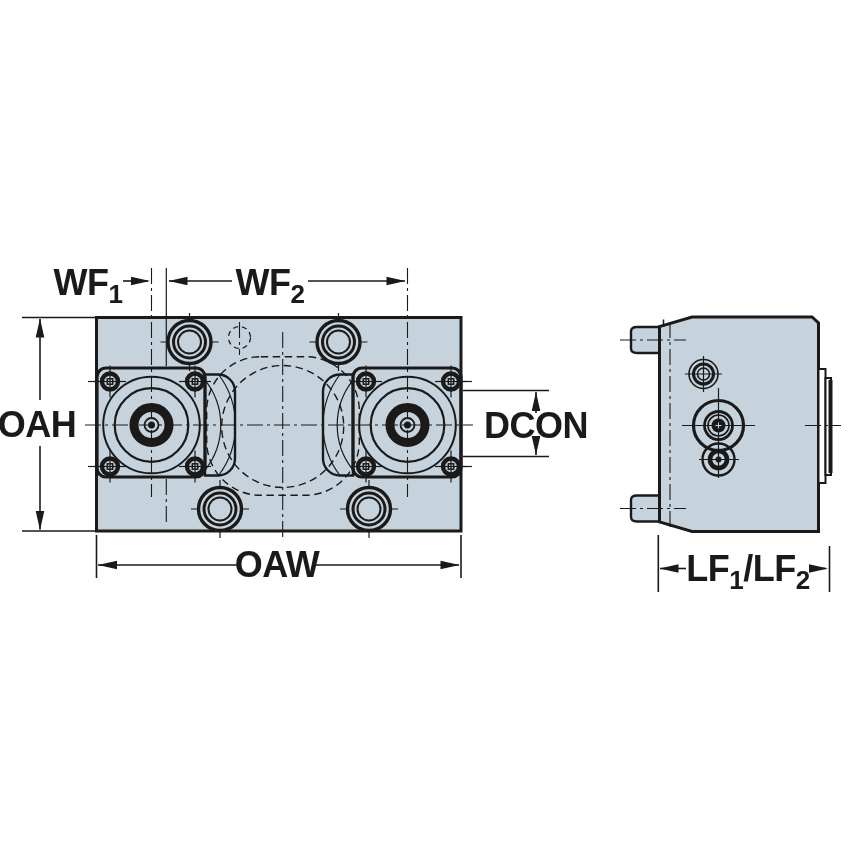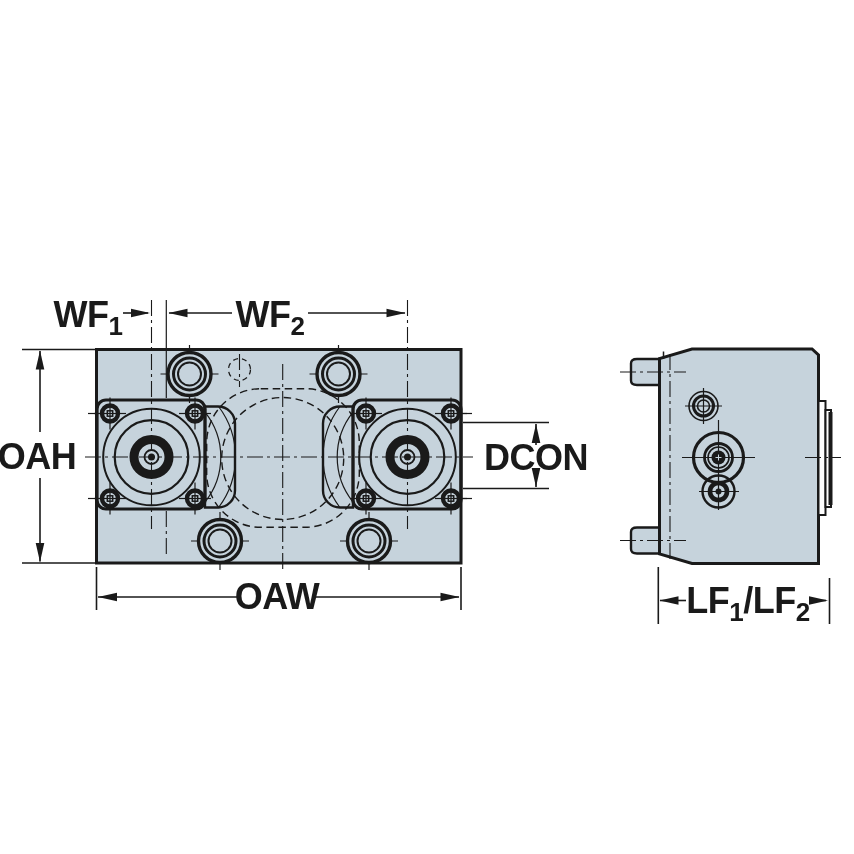--- a/index.html
+++ b/index.html
@@ -2,21 +2,21 @@
 <html style="--body-fill: #c6d3dc; --line: #1a1a1a; --bg: #ffffff;"><head>
 <meta charset="utf-8">
 <style>
   :root{
     --body-fill:#c6d3dc;
     --line:#1a1a1a;
     --bg:#ffffff;
     --white:#ffffff;
   }
   html,body{margin:0;padding:0;background:var(--bg);}
-  .stage{width:854px;height:664px;position:relative;background:var(--bg);overflow:hidden;margin-top:32px;}
+  .stage{width:854px;height:664px;position:relative;background:var(--bg);overflow:hidden;}
   svg{display:block;}
   .ol{fill:none;stroke:var(--line);stroke-width:3;}
   .ol2{fill:none;stroke:var(--line);stroke-width:2.4;}
   .med{fill:none;stroke:var(--line);stroke-width:2;}
   .thin{fill:none;stroke:var(--line);stroke-width:1.2;}
   .dim{fill:none;stroke:var(--line);stroke-width:1.6;}
   .cl{fill:none;stroke:var(--line);stroke-width:1.1;stroke-dasharray:16 4 3 4;}
   .hid{fill:none;stroke:var(--line);stroke-width:1.4;stroke-dasharray:7.5 4.5;}
   .arr{fill:var(--line);stroke:none;}
   .lbl{font-family:"Liberation Sans","DejaVu Sans",sans-serif;font-weight:bold;font-size:36px;letter-spacing:-0.5px;fill:var(--line);}

